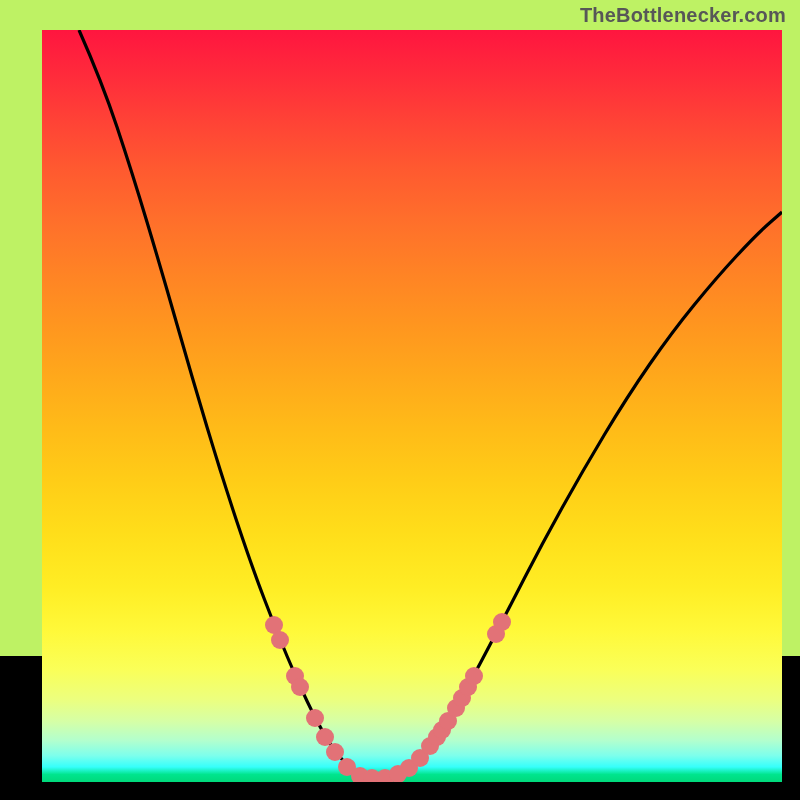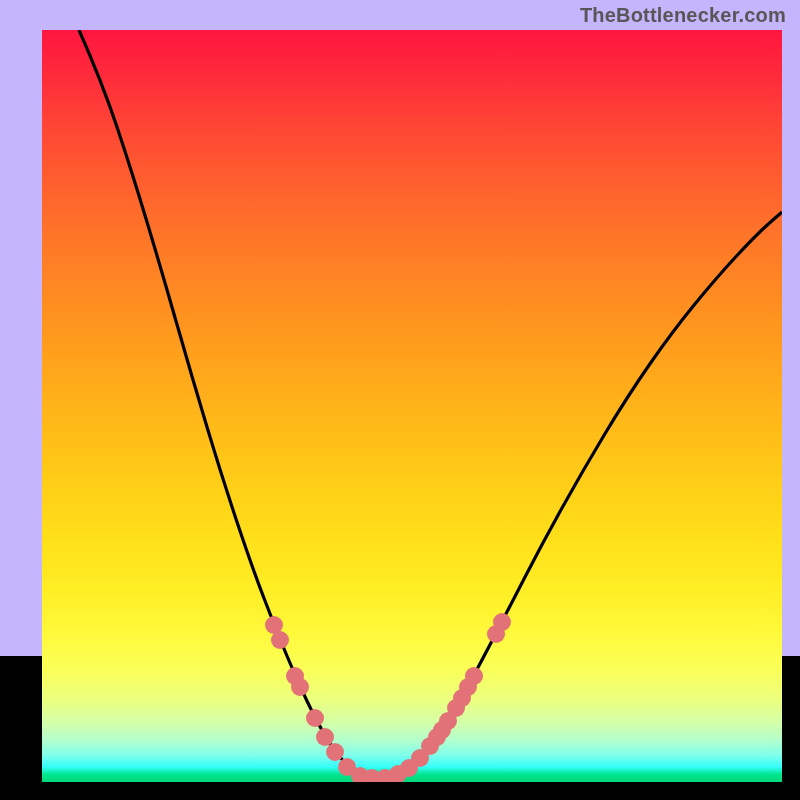--- a/index.html
+++ b/index.html
@@ -7,21 +7,21 @@
     padding: 0;
     width: 800px;
     height: 800px;
     background: #000;
     overflow: hidden;
   }
   .frame {
     position: absolute;
     left: 0; top: 0;
     width: 800px; height: 656px;
-    background: #c4b5fd;
+    background: #bef264;
   }
   .plot-area {
     position: absolute;
     left: 42px;
     top: 30px;
     width: 740px;
     height: 752px;
     background: linear-gradient(to bottom,
       #ff153f 0%,
       #ff2b3b 6%,

